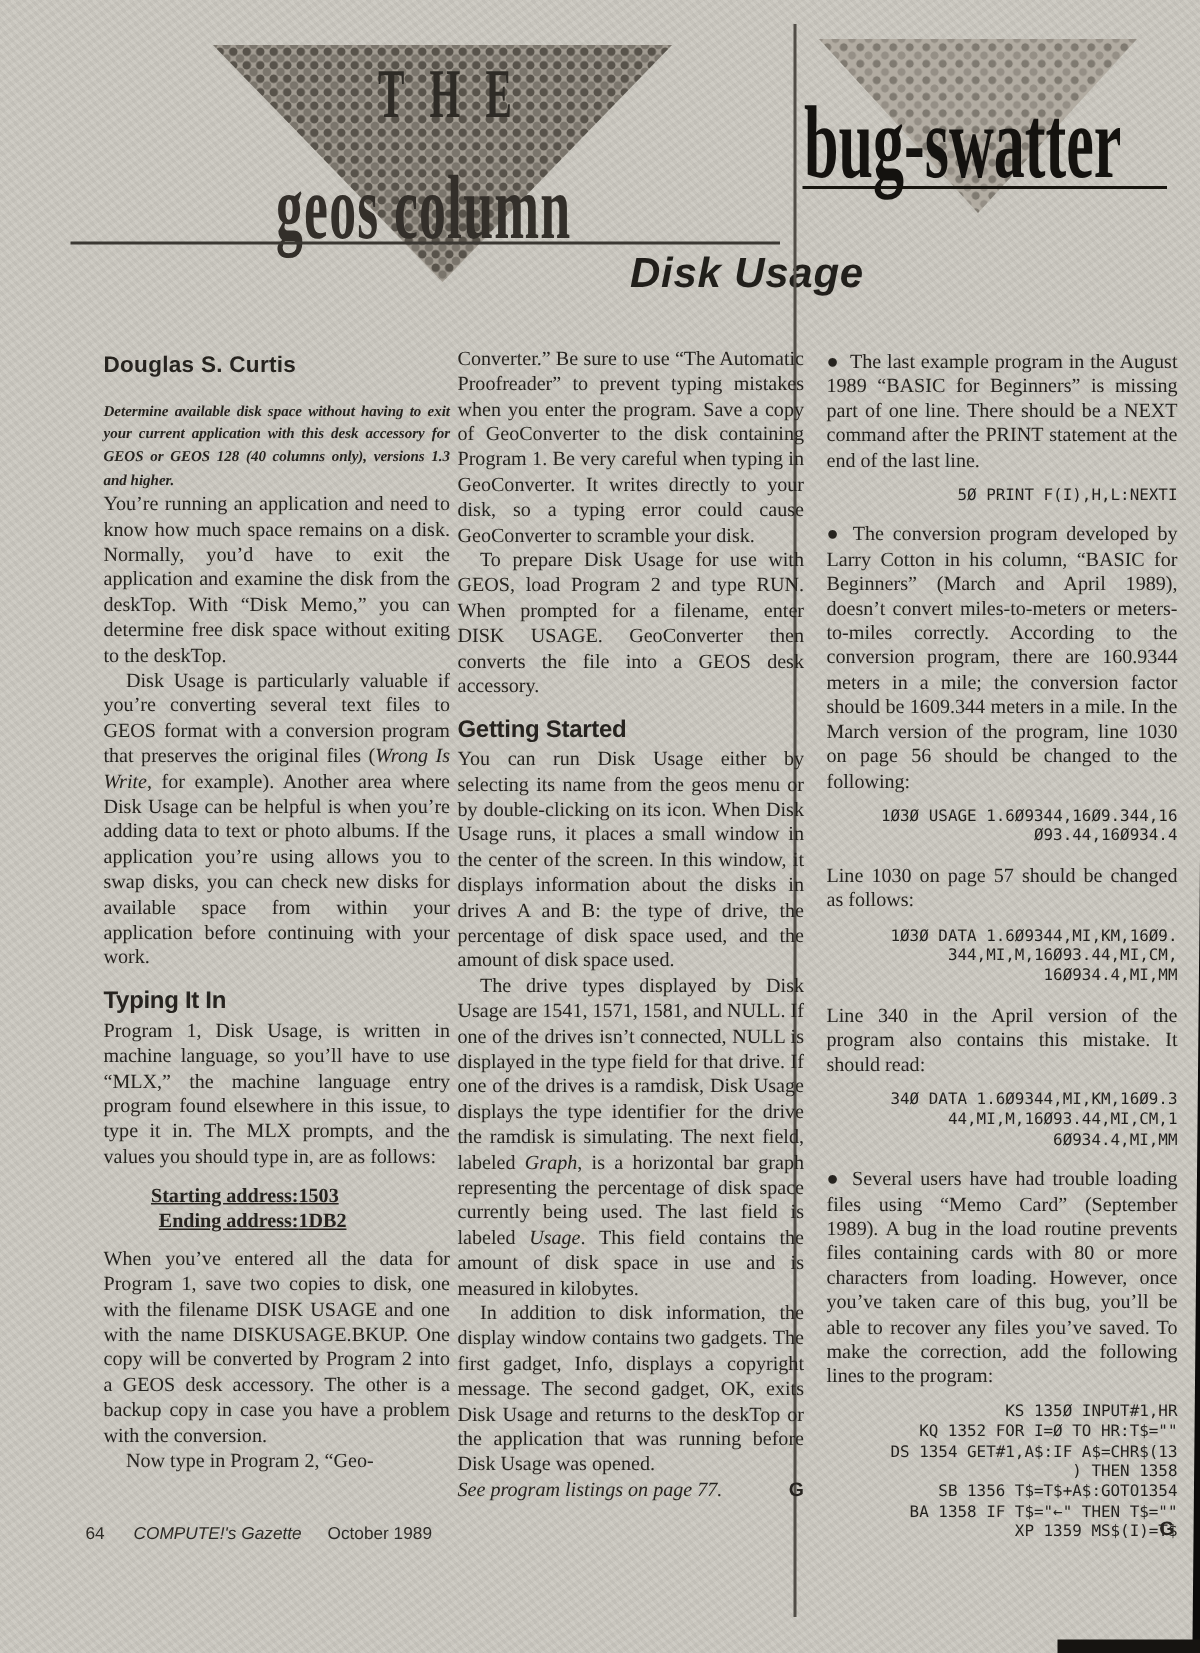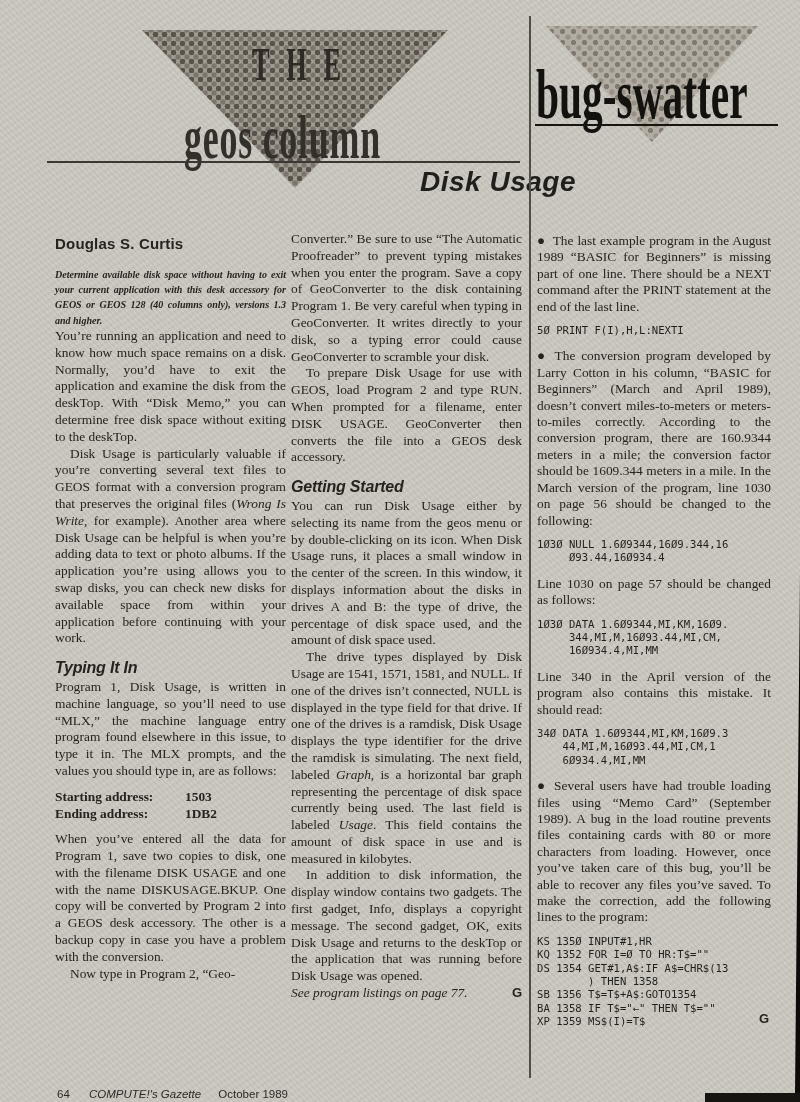--- a/index.html
+++ b/index.html
@@ -58,43 +58,43 @@
     color:#14120f;white-space:nowrap;
   }
   .bug-rule{position:absolute;left:535px;top:124px;width:243px;height:2px;background:#17150f;}
   .vrule{position:absolute;left:529px;top:16px;width:2px;height:1062px;background:#514d47;}
   .black-edge{
     position:absolute;top:0;right:0;width:24px;height:1102px;background:#0c0b0a;
     clip-path:polygon(42% 0,100% 0,100% 100%,8% 100%,28% 55%,40% 22%);
   }
   .bottom-edge{position:absolute;right:12px;bottom:0;width:100px;height:9px;background:#161411;}
   
-  .col{position:absolute;width:231px;text-align:justify;font-size:13.4px;line-height:16.8px;color:#26231f;}
+  .col{position:absolute;width:231px;text-align:justify;font-size:13.4px;line-height:16.8px;color:#26231f;margin-left:14px;}
   .col1{left:55px;top:236px;}
   .col2{left:291px;top:231px;}
   .col3{left:537px;top:233px;width:234px;line-height:16.4px;}
   .col p{margin:0;}
   .indent{text-indent:15px;}
   .byline{font-family:"Liberation Sans",sans-serif;font-weight:bold;font-size:15px;margin:0 0 14px;text-align:left;letter-spacing:.2px;}
   .intro{font-style:italic;font-weight:bold;font-size:10px;line-height:15.3px;margin:0 0 18px;}
-  .h3{font-family:"Liberation Sans",sans-serif;font-weight:bold;font-size:16px;margin:13px 0 2px;text-align:left;letter-spacing:-.2px;font-style:italic;}
-  .addr{margin:9px 0;font-weight:bold;text-align:left;}
+  .h3{font-family:"Liberation Sans",sans-serif;font-weight:bold;font-size:16px;margin:13px 0 2px;text-align:left;letter-spacing:-.2px;}
+  .addr{margin:9px 0;font-weight:bold;text-align:right;text-decoration:underline;}
   .addr-row{display:flex;}
   .addr-label{width:130px;}
   .closing{font-style:italic;text-align:left;}
   .endmark{float:right;font-family:"Liberation Sans",sans-serif;font-style:normal;font-weight:bold;font-size:13px;}
   .bullet-item{margin:0 0 9px;}
   .bullet{padding-right:7px;}
   .code{
     font-family:"DejaVu Sans Mono",monospace;font-size:10.6px;line-height:13.4px;
-    white-space:pre;text-align:left;margin:9px 0 11px;color:#211f1c;
+    white-space:pre;text-align:right;margin:9px 0 11px;color:#211f1c;
   }
   .code-wrap{position:relative;}
   .code-wrap .endmark{position:absolute;right:2px;bottom:1px;float:none;}
-  .footer{position:absolute;left:57px;top:1088px;font-family:"Liberation Sans",sans-serif;font-size:11.5px;color:#2c2a26;}
+  .footer{position:absolute;left:57px;top:1017px;font-family:"Liberation Sans",sans-serif;font-size:11.5px;color:#2c2a26;}
   .footer .mag{font-style:italic;margin:0 14px 0 16px;}
 </style>
 </head>
 <body>
 
 <div class="page">
 
   <div class="tri tri-geos"></div>
   <div class="kicker">THE</div>
   <div class="geos-title">geos column</div>
@@ -110,21 +110,21 @@
   <div class="bottom-edge"></div>
 
   <div class="col col1">
     <div class="byline">Douglas S. Curtis</div>
     <p class="intro">Determine available disk space without having to exit your current application with this desk accessory for GEOS or GEOS 128 (40 columns only), versions 1.3 and higher.</p>
     <p>You’re running an application and need to know how much space remains on a disk. Normally, you’d have to exit the application and examine the disk from the deskTop. With “Disk Memo,” you can determine free disk space without exiting to the deskTop.</p>
     <p class="indent">
       <span>Disk Usage is particularly valuable if you’re converting several text files to GEOS format with a conversion program that preserves the original files (</span><i>Wrong Is Write</i><span>, for example). Another area where Disk Usage can be helpful is when you’re adding data to text or photo albums. If the application you’re using allows you to swap disks, you can check new disks for available space from within your application before continuing with your work.</span>
     </p>
     <div class="h3">Typing It In</div>
-    <p>Program 1, Disk Usage, is written in machine language, so you’ll need to use “MLX,” the machine language entry program found elsewhere in this issue, to type it in. The MLX prompts, and the values you should type in, are as follows:</p>
+    <p>Program 1, Disk Usage, is written in machine language, so you’ll have to use “MLX,” the machine language entry program found elsewhere in this issue, to type it in. The MLX prompts, and the values you should type in, are as follows:</p>
     <div class="addr">
       <div class="addr-row">
         <span class="addr-label">Starting address:</span>
         <span>1503</span>
       </div>
       <div class="addr-row">
         <span class="addr-label">Ending address:</span>
         <span>1DB2</span>
       </div>
     </div>
@@ -148,21 +148,21 @@
   </div>
 
   <div class="col col3">
     <p class="bullet-item">
       <span class="bullet">●</span><span>The last example program in the August 1989 “BASIC for Beginners” is missing part of one line. There should be a NEXT command after the PRINT statement at the end of the last line.</span>
     </p>
     <div class="code">5Ø PRINT F(I),H,L:NEXTI</div>
     <p class="bullet-item">
       <span class="bullet">●</span><span>The conversion program developed by Larry Cotton in his column, “BASIC for Beginners” (March and April 1989), doesn’t convert miles-to-meters or meters-to-miles correctly. According to the conversion program, there are 160.9344 meters in a mile; the conversion factor should be 1609.344 meters in a mile. In the March version of the program, line 1030 on page 56 should be changed to the following:</span>
     </p>
-    <div class="code">1Ø3Ø NULL 1.6Ø9344,16Ø9.344,16
+    <div class="code">1Ø3Ø USAGE 1.6Ø9344,16Ø9.344,16
      Ø93.44,16Ø934.4</div>
     <p>Line 1030 on page 57 should be changed as follows:</p>
     <div class="code">1Ø3Ø DATA 1.6Ø9344,MI,KM,16Ø9.
      344,MI,M,16Ø93.44,MI,CM,
      16Ø934.4,MI,MM</div>
     <p>Line 340 in the April version of the program also contains this mistake. It should read:</p>
     <div class="code">34Ø DATA 1.6Ø9344,MI,KM,16Ø9.3
     44,MI,M,16Ø93.44,MI,CM,1
     6Ø934.4,MI,MM</div>
     <p class="bullet-item">

